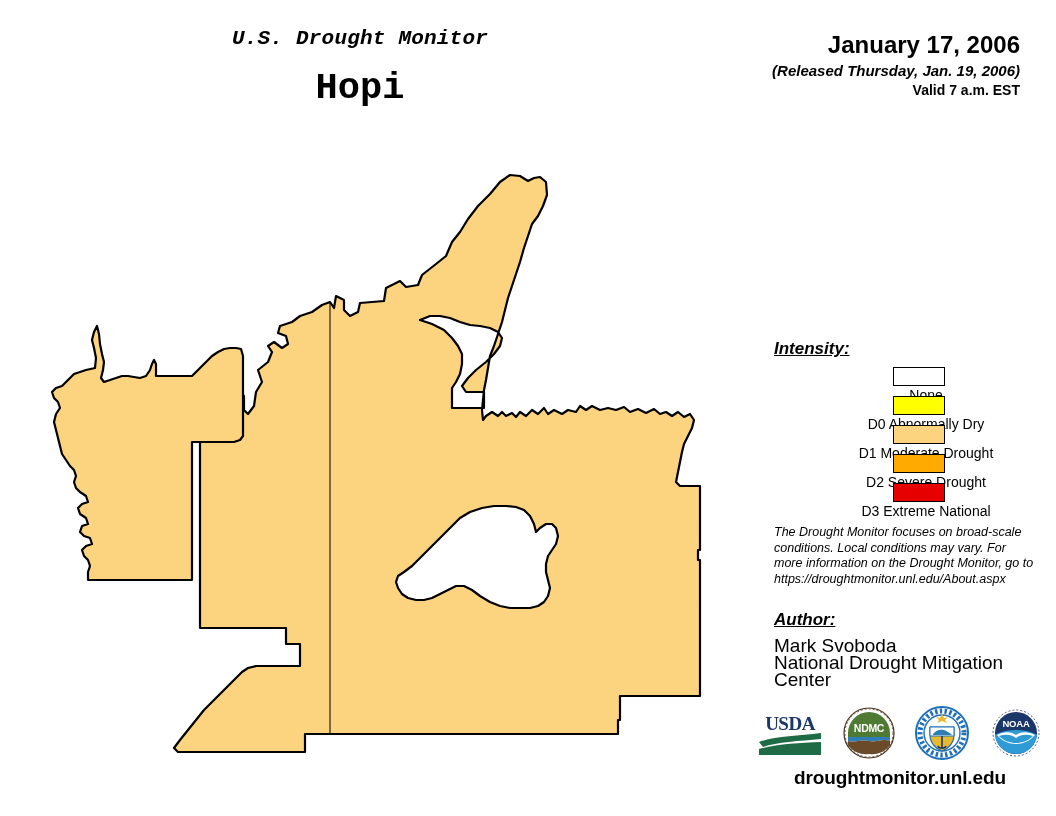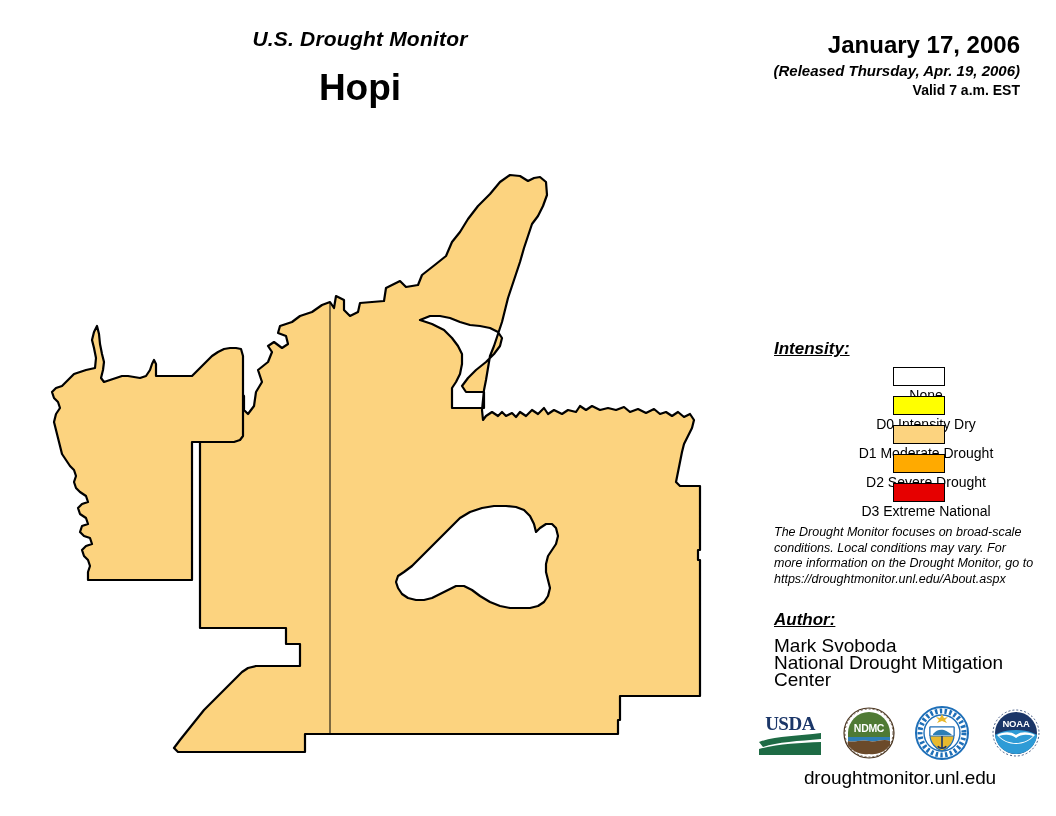--- a/index.html
+++ b/index.html
@@ -16,20 +16,21 @@
     color: #000000;
   }
 
   
   #title-block {
     position: absolute;
     left: 150px;
     top: 26px;
     width: 420px;
     text-align: center;
+    font-family: Liberation Mono, monospace;
   }
   #dm-title {
     font-size: 21px;
     font-weight: bold;
     font-style: italic;
     letter-spacing: 0.2px;
     line-height: 26px;
   }
   #area-title {
     font-size: 37px;
@@ -146,35 +147,35 @@
   .logo {
     display: block;
   }
   #site-url {
     position: absolute;
     left: 755px;
     top: 767px;
     width: 290px;
     text-align: center;
     font-size: 19px;
-    font-weight: normal;
+    font-weight: bold;
     letter-spacing: -0.1px;
   }
 </style>
 </head>
 <body>
 
 <div id="title-block">
   <div id="dm-title">U.S. Drought Monitor</div>
   <div id="area-title">Hopi</div>
 </div>
 
 <div id="date-block">
   <div id="date-main">January 17, 2006</div>
-  <div id="date-released">(Released Thursday, Apr. 19, 2006)</div>
+  <div id="date-released">(Released Thursday, Jan. 19, 2006)</div>
   <div id="date-valid">Valid 7 a.m. EST</div>
 </div>
 
 <div id="map-area">
   <svg id="map-svg" width="740" height="690" viewBox="0 0 740 690">
 
     <path fill="#FCD37F" stroke="#000000" stroke-width="2.2" stroke-linejoin="round" fill-rule="evenodd" d="M 200,337
              L 200,272 L 216,272 L 219,279 L 224,279 L 228,272 L 238,270
              L 244,276 L 244,290 L 248,294 L 254,286 L 256,272 L 262,262
              L 258,250 L 268,242 L 272,232 L 268,226 L 274,222 L 282,228
@@ -263,21 +264,21 @@
 
   <div id="legend-list">
 
     <div class="legend-row">
       <span class="legend-swatch" style="background:#FFFFFF"></span>
       <span class="legend-label">None</span>
     </div>
 
     <div class="legend-row">
       <span class="legend-swatch" style="background:#FFFF00"></span>
-      <span class="legend-label">D0 Intensity Dry</span>
+      <span class="legend-label">D0 Abnormally Dry</span>
     </div>
 
     <div class="legend-row">
       <span class="legend-swatch" style="background:#FCD37F"></span>
       <span class="legend-label">D1 Moderate Drought</span>
     </div>
 
     <div class="legend-row">
       <span class="legend-swatch" style="background:#FFAA00"></span>
       <span class="legend-label">D2 Severe Drought</span>

